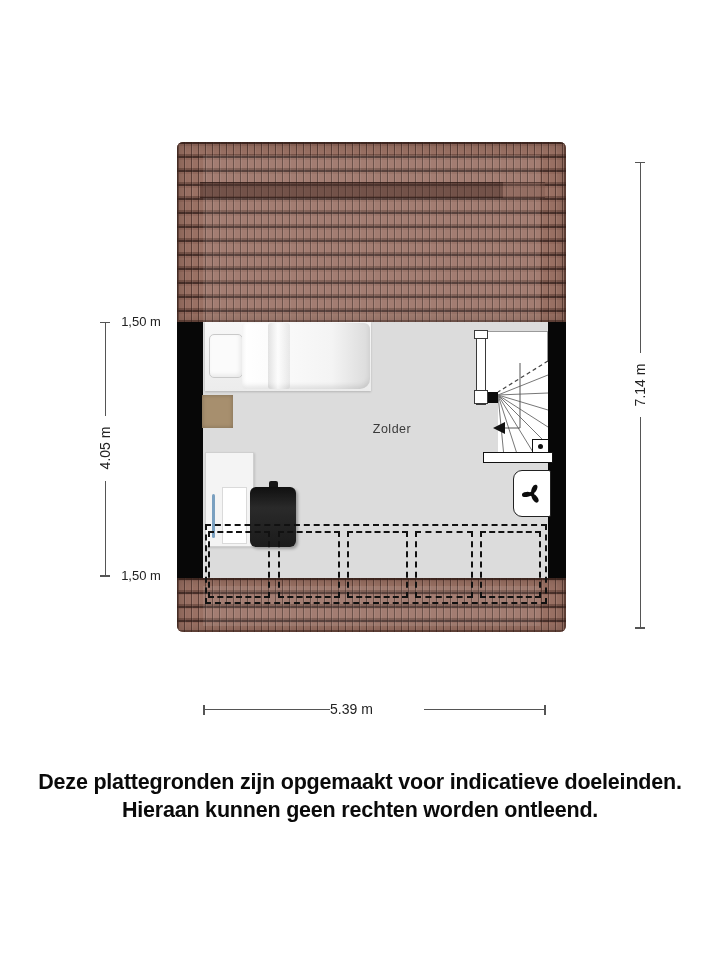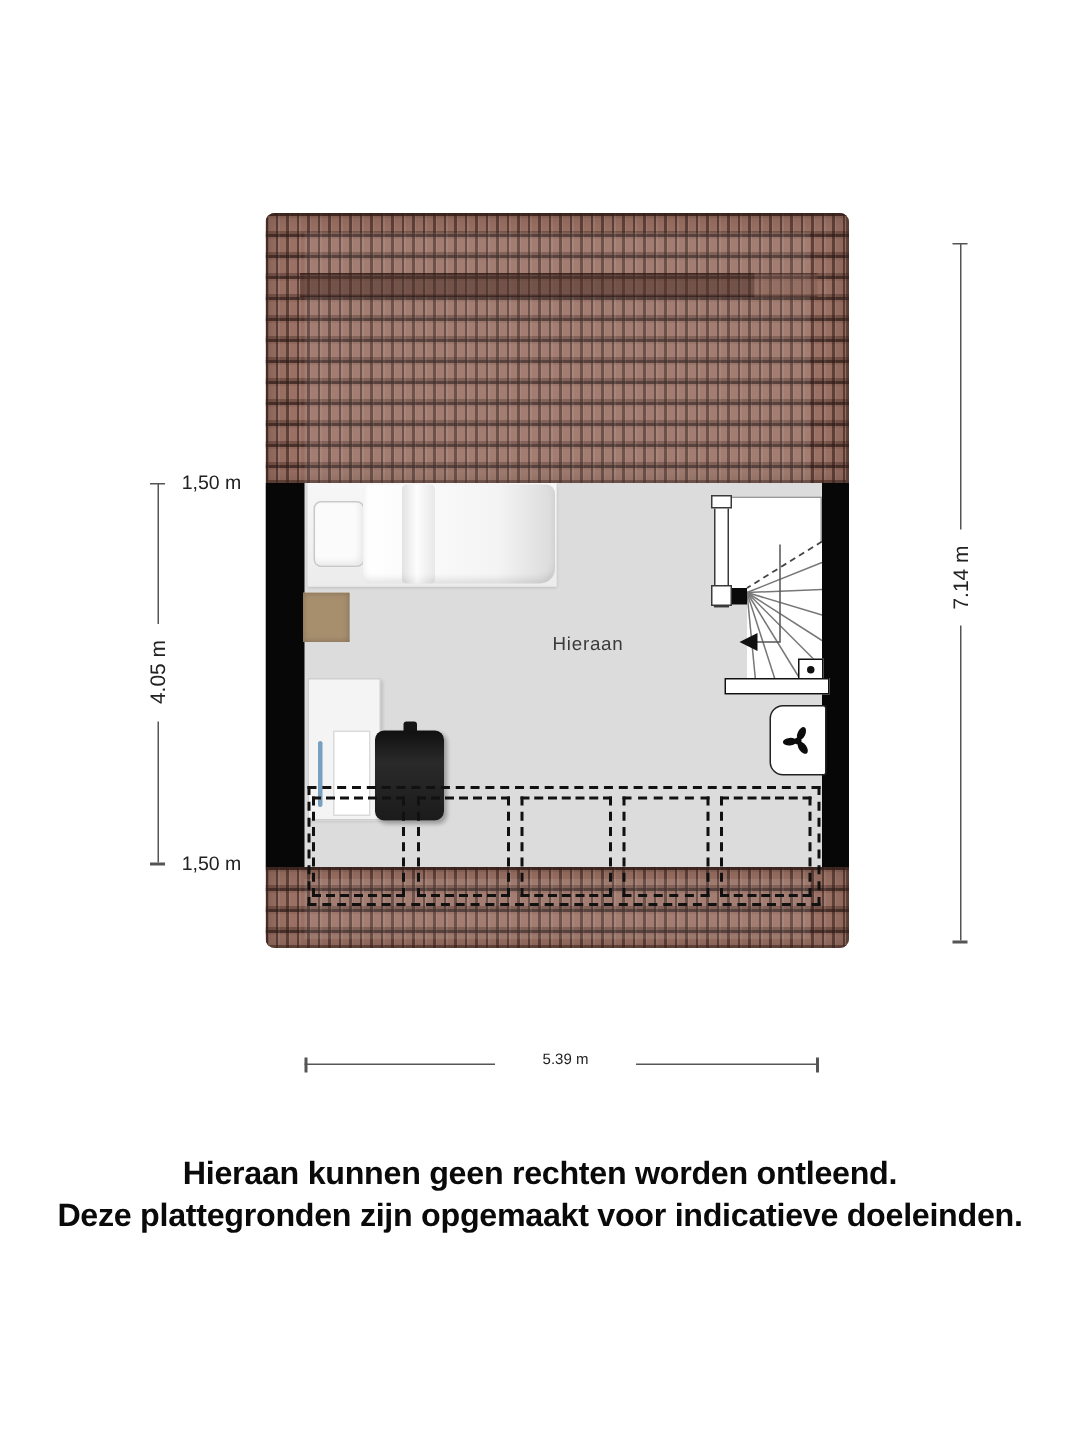--- a/index.html
+++ b/index.html
@@ -83,21 +83,21 @@
   <div class="abs fold"></div>
 
   <div class="abs mat"></div>
 
   <div class="abs desk"></div>
   <div class="abs desk-item"></div>
   <div class="abs pen"></div>
   <div class="abs chair-stem"></div>
   <div class="abs chair"></div>
 
-  <div class="abs room-label">Hieraan</div>
+  <div class="abs room-label">Zolder</div>
 
   <div class="abs landing"></div>
   <div class="abs rail"></div>
   <div class="abs rail-cap-top"></div>
   <div class="abs rail-cap-bot"></div>
   <svg class="abs stairs-svg" viewBox="0 0 86 145">
     <polygon points="28,67 78,36 78,132 28,132" fill="#ffffff" stroke="none"></polygon>
     <g stroke="#777" stroke-width="1" fill="none">
       <line x1="28" y1="70" x2="78" y2="50"></line>
       <line x1="28" y1="70" x2="78" y2="68"></line>
@@ -149,20 +149,20 @@
 <div class="abs dim-label-sm" style="left:113px;top:568px;width:56px;text-align:center;">1,50 m</div>
 
 <div class="abs dline" style="left:635px;top:161.5px;width:10px;height:1.5px;"></div>
 <div class="abs dline" style="left:639.5px;top:162px;width:1.2px;height:191px;"></div>
 <div class="abs dim rot" style="left:605px;top:377px;width:70px;text-align:center;">7.14 m</div>
 <div class="abs dline" style="left:639.5px;top:417px;width:1.2px;height:210px;"></div>
 <div class="abs dline" style="left:635px;top:627px;width:10px;height:1.5px;"></div>
 
 <div class="abs dline" style="left:203px;top:704.5px;width:1.5px;height:10px;"></div>
 <div class="abs dline" style="left:203px;top:709px;width:127px;height:1.2px;"></div>
-<div class="abs dim" style="left:330px;top:701px;width:94px;text-align:center;font-size:10px;">5.39 m</div>
+<div class="abs dim" style="left:330px;top:701px;width:94px;font-size:14px;">5.39 m</div>
 <div class="abs dline" style="left:424px;top:709px;width:121px;height:1.2px;"></div>
 <div class="abs dline" style="left:544px;top:704.5px;width:1.5px;height:10px;"></div>
 
 <div class="abs footer">
+  <div>Deze plattegronden zijn opgemaakt voor indicatieve doeleinden.</div>
   <div>Hieraan kunnen geen rechten worden ontleend.</div>
-  <div>Deze plattegronden zijn opgemaakt voor indicatieve doeleinden.</div>
 </div>
 
 </body></html>

